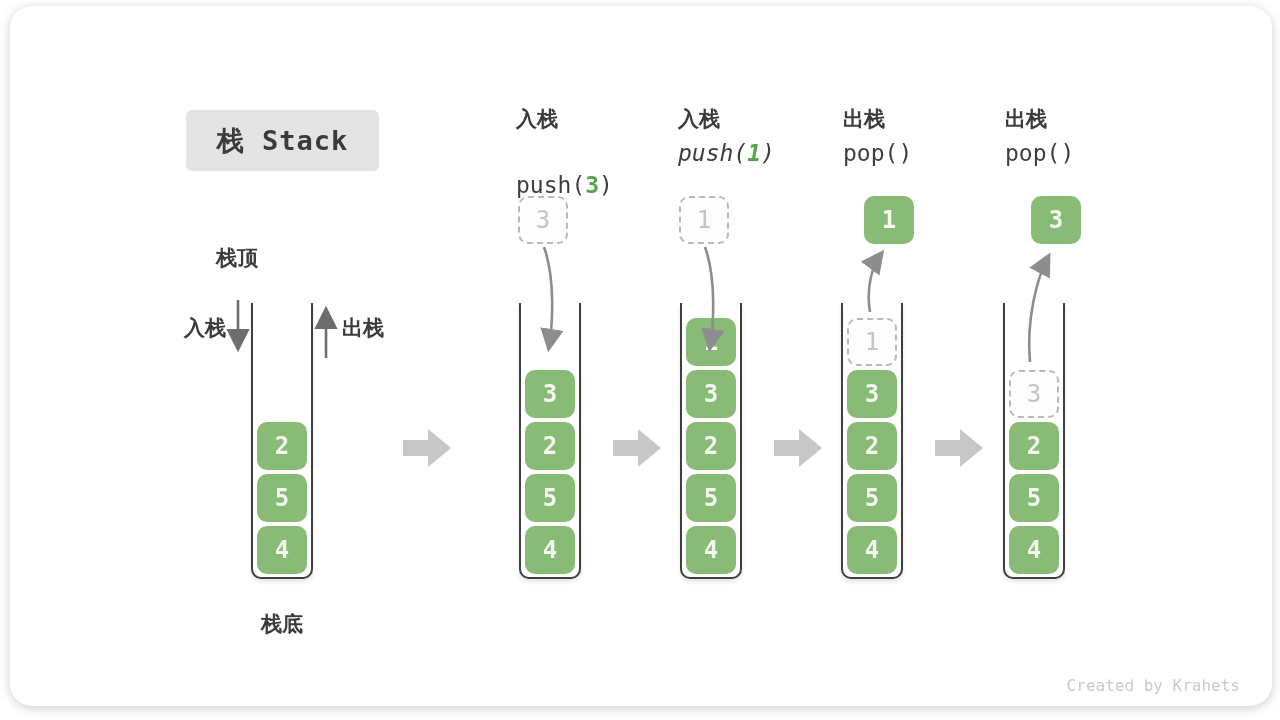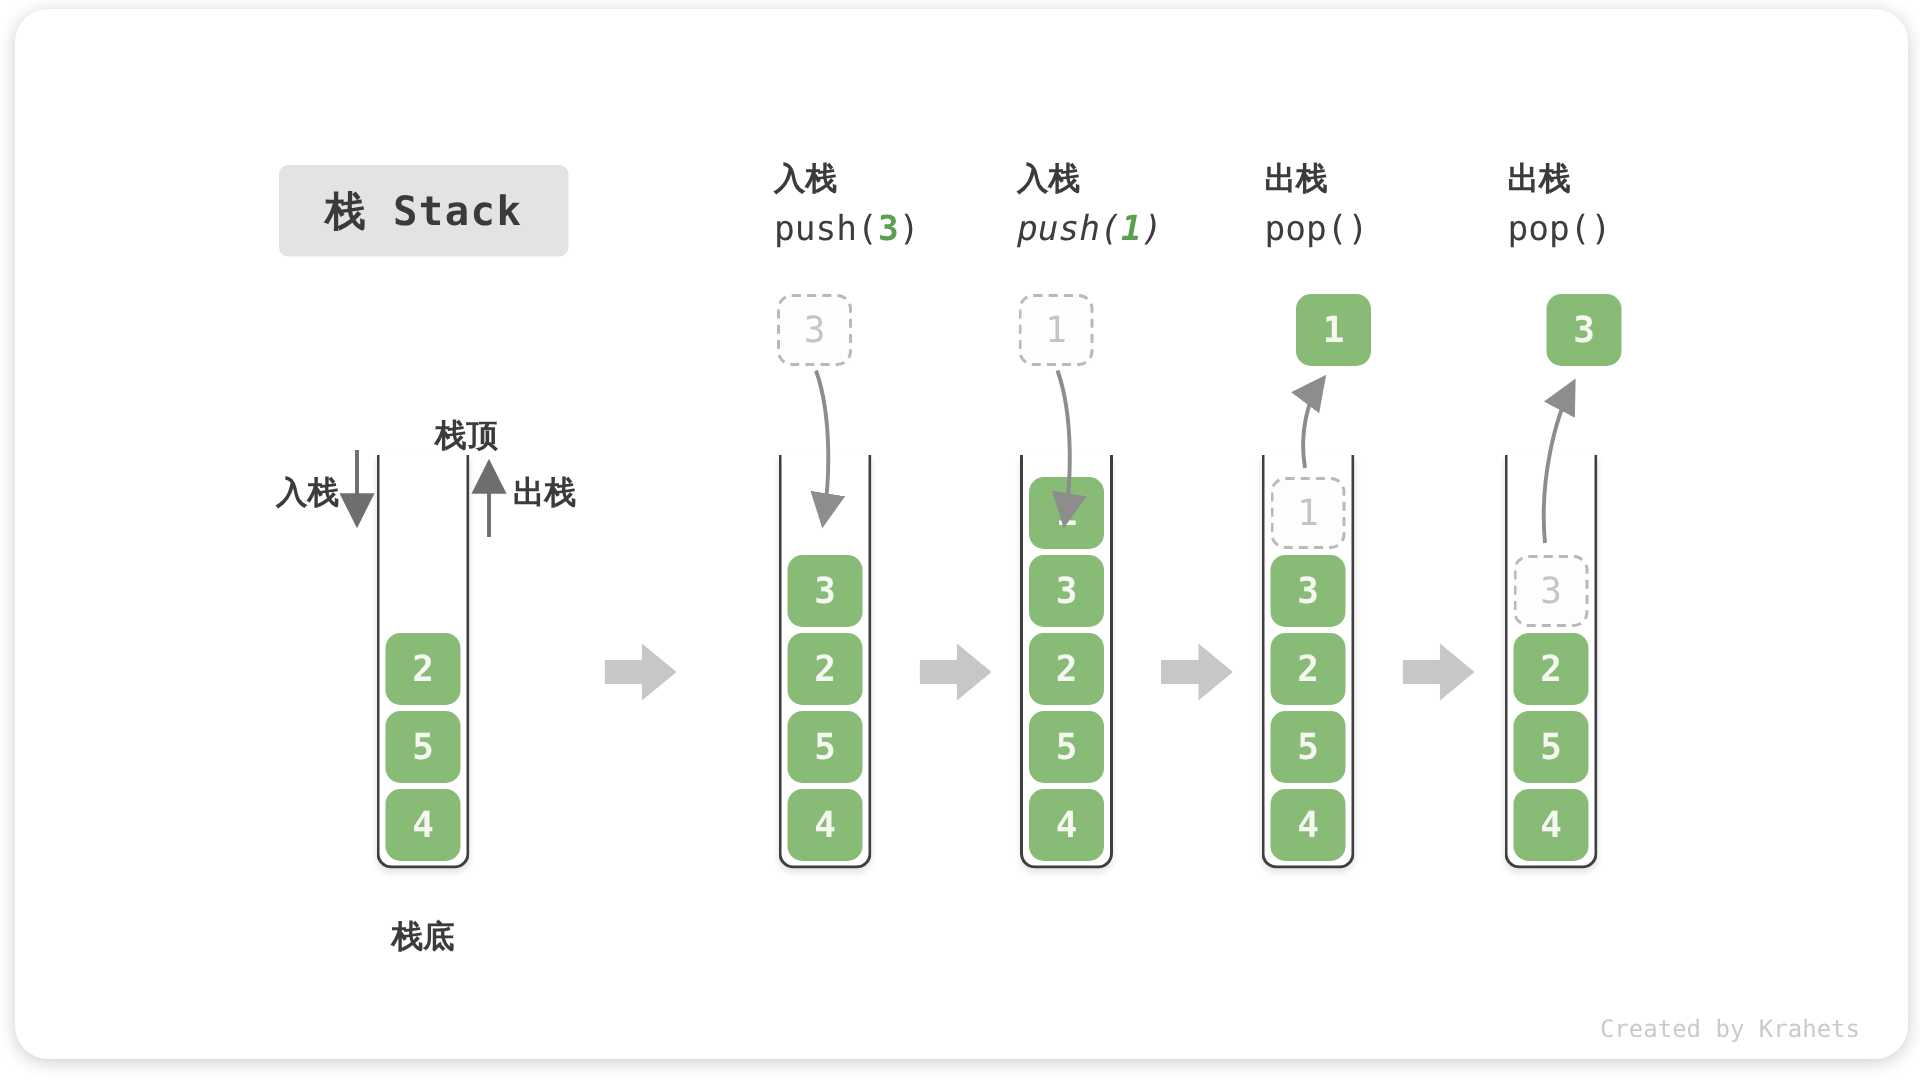--- a/index.html
+++ b/index.html
@@ -17,21 +17,21 @@
     position:absolute; left:186px; top:110px; width:193px; height:61px;
     background:#e3e3e3; border-radius:6px;
     display:flex; align-items:center; justify-content:center;
     font-family:"DejaVu Sans Mono","DejaVu Sans",monospace;
     font-size:27px; font-weight:bold; color:#3a3a3a; letter-spacing:1px;
   }
   .zh-label {
     position:absolute; font-size:21px; font-weight:bold; color:#3b3b3b;
     font-family:"DejaVu Sans",sans-serif; white-space:nowrap;
   }
-  #lbl-top    { left:232px; top:244px; width:100px; text-align:right;margin-top:32px; }
+  #lbl-top    { left:216px; top:244px; width:100px; text-align:left; }
   #lbl-bottom { left:232px; top:610px; width:100px; text-align:center; }
   #lbl-push   { left:168px; top:314px; width:58px; text-align:right; }
   #lbl-pop    { left:342px; top:314px; width:58px; text-align:left; }
 
   .well {
     position:absolute; top:303px; width:62px; height:276px;
     box-sizing:border-box; background:#ffffff;
     border-left:2px solid #3f3f3f; border-right:2px solid #3f3f3f;
     border-bottom:2px solid #3f3f3f; border-radius:0 0 10px 10px;
     box-shadow:0 3px 4px rgba(0,0,0,0.10);
@@ -87,21 +87,21 @@
     <div class="cell" style="left: 257px; top: 422px;">2</div>
     <div class="cell" style="left: 257px; top: 474px;">5</div>
     <div class="cell" style="left: 257px; top: 526px;">4</div>
     <div class="well" style="left: 519px;"></div>
     <div class="cell" style="left: 525px; top: 370px;">3</div>
     <div class="cell" style="left: 525px; top: 422px;">2</div>
     <div class="cell" style="left: 525px; top: 474px;">5</div>
     <div class="cell" style="left: 525px; top: 526px;">4</div>
     <div class="cell ghost" style="left: 518px; top: 196px;">3</div>
     <div class="op-action" style="left: 516px;">入栈</div>
-    <div class="op-code" style="left: 516px;"><span>push(</span><span class="arg">3</span><span>)</span></div>
+    <div class="op-code" style="left: 516px; margin-top: 32px;"><span>push(</span><span class="arg">3</span><span>)</span></div>
     <div class="well" style="left: 680px;"></div>
     <div class="cell" style="left: 686px; top: 318px;">1</div>
     <div class="cell" style="left: 686px; top: 370px;">3</div>
     <div class="cell" style="left: 686px; top: 422px;">2</div>
     <div class="cell" style="left: 686px; top: 474px;">5</div>
     <div class="cell" style="left: 686px; top: 526px;">4</div>
     <div class="cell ghost" style="left: 679px; top: 196px;">1</div>
     <div class="op-action" style="left: 678px;">入栈</div>
     <div class="op-code" style="left: 678px; font-style: italic;"><span>push(</span><span class="arg">1</span><span>)</span></div>
     <div class="well" style="left: 841px;"></div>

